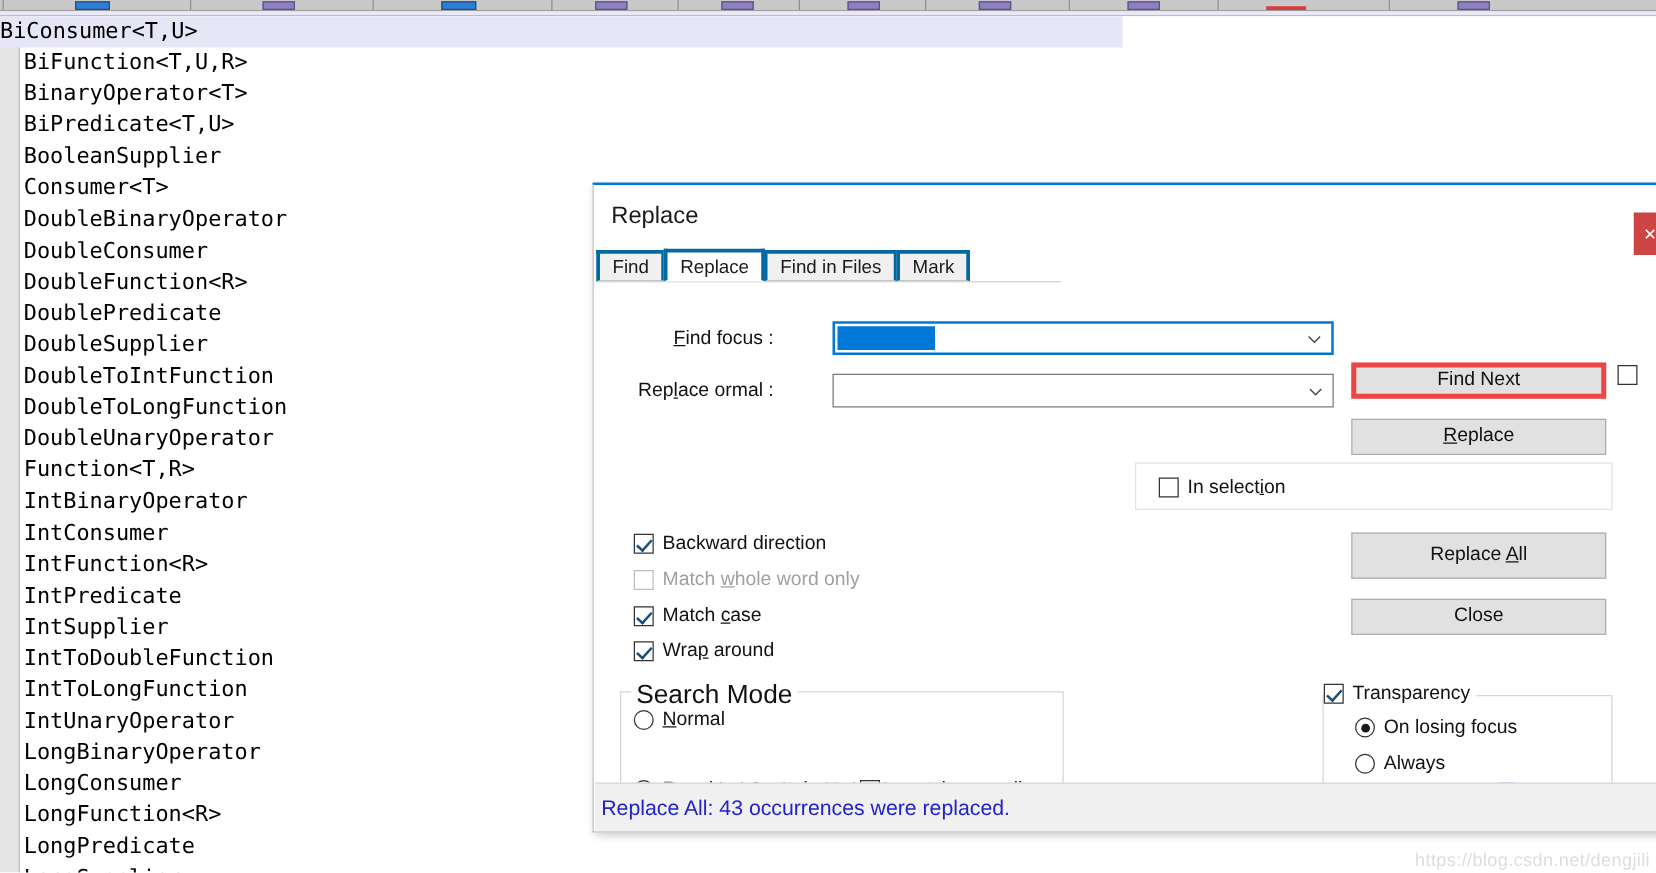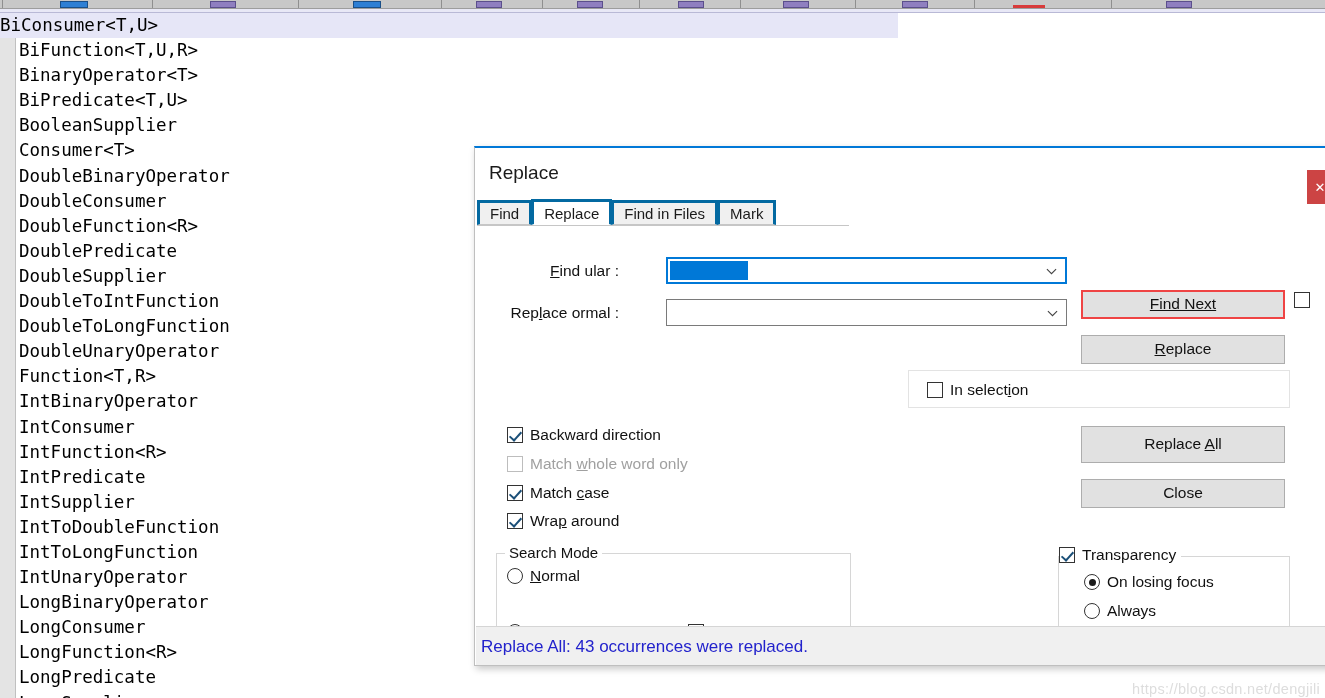--- a/index.html
+++ b/index.html
@@ -145,21 +145,21 @@
   .btn {
     position: absolute;
     background: #e1e1e1;
     border: 1px solid #adadad;
     font-size: 15.5px; color: #111;
     display: flex; align-items: center; justify-content: center;
     text-align: center;
     cursor: pointer;
     line-height: 1.18;
   }
-  .btn.default { border: 2px solid #ef4444; text-decoration: underline; }
+  .btn.default { border: 4px solid #ef4444; }
   .btn u { text-decoration: underline; }
 
   
   .chk-row {
     position: absolute;
     display: flex; align-items: center;
     font-size: 15.5px; color: #111;
     cursor: pointer;
   }
   .chk-row.disabled { color: #a0a0a0; cursor: default; justify-content: flex-end; }
@@ -199,21 +199,21 @@
 
   
   .groupbox {
     position: absolute;
     border: 1px solid #d6d6d6;
   }
   .groupbox .gb-title {
     position: absolute; top: -10px; left: 8px;
     background: #ffffff;
     padding: 0 4px;
-    font-size: 15px; color: #111;
+    font-size: 21px; color: #111;
   }
 
   
   #insel-group { border: 1px solid #e3e3e3; }
 
   
   #transp-group { border: 1px solid #d6d6d6; }
   #transp-check {
     position: absolute; top: -11px; left: 0px;
     background: #ffffff; padding-right: 5px;
@@ -318,21 +318,21 @@
     <div id="tabstrip">
         <div class="tab">Find</div>
         <div class="tab active">Replace</div>
         <div class="tab">Find in Files</div>
         <div class="tab">Mark</div>
       </div>
 
     <div id="dlg-body">
 
       <div class="field-label" style="left:14px; top:36px; width:130px;">
-        <u>F</u><span>ind ular :</span>
+        <u>F</u><span>ind focus :</span>
       </div>
       <div class="combo focused" style="left:191px; top:31px; width:401px;">
         <span class="sel-text"></span>
         <svg class="caret" viewBox="0 0 12 12">
           <path d="M1 4 L6 9 L11 4" fill="none" stroke="#444" stroke-width="1.2"></path>
         </svg>
       </div>
 
       <div class="field-label" style="left:14px; top:78px; width:130px;">
         <span>Rep</span><u>l</u><span>ace ormal :</span>

